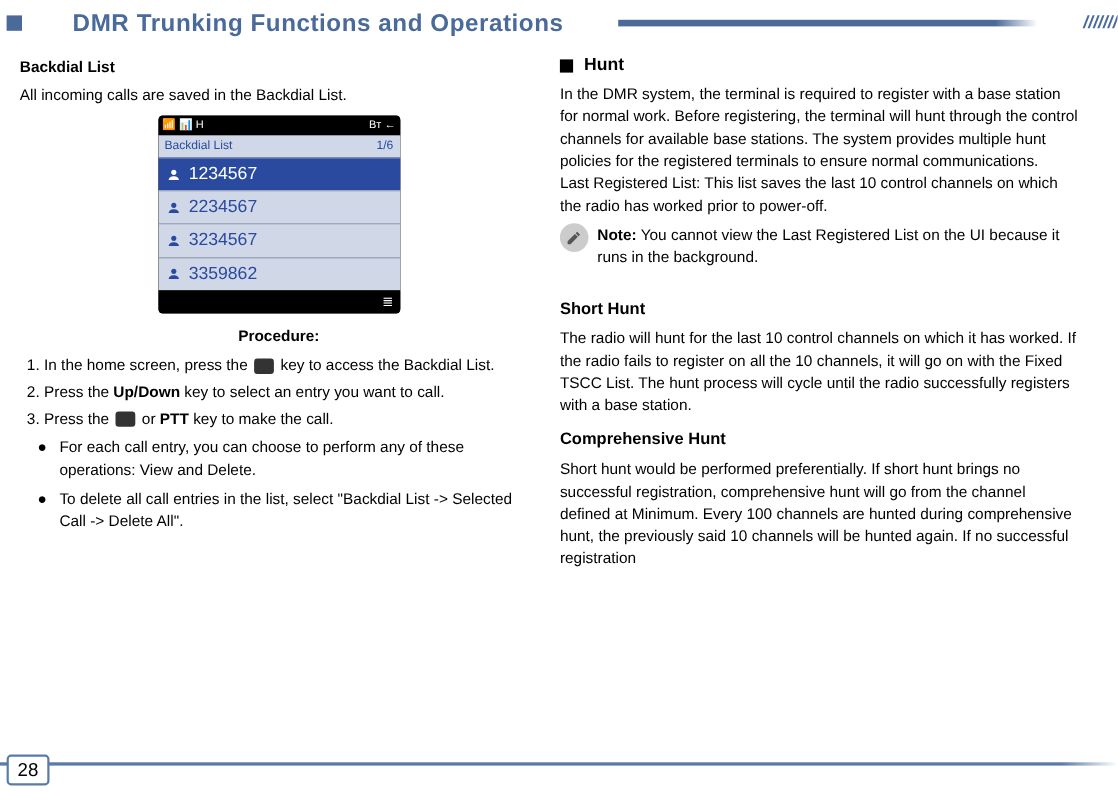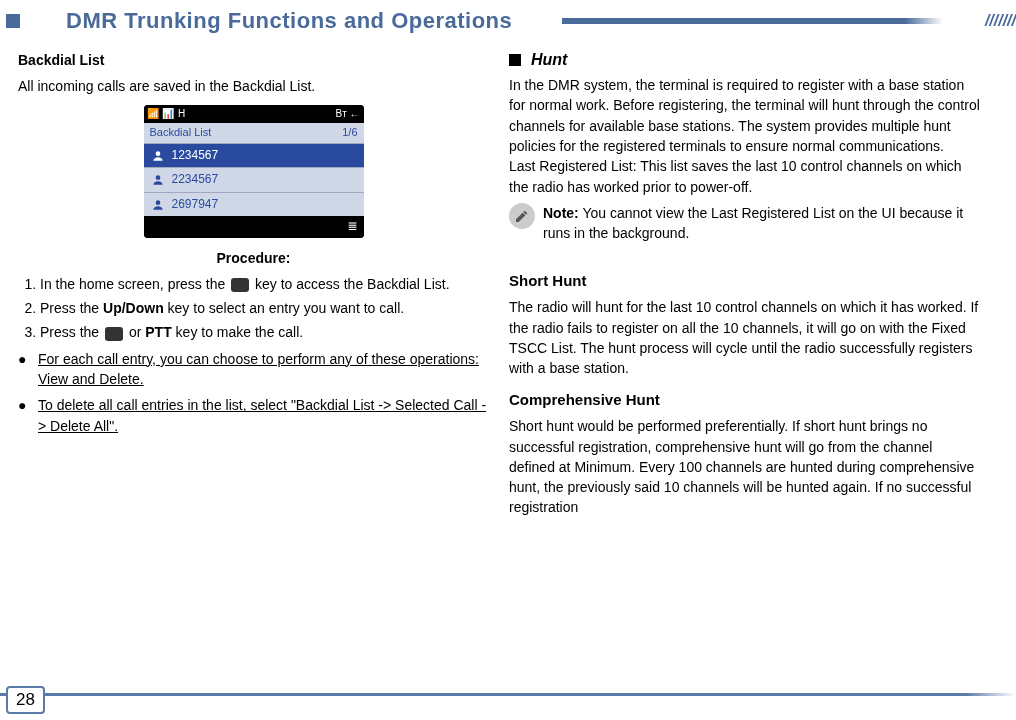--- a/index.html
+++ b/index.html
@@ -64,21 +64,20 @@
     align-items: center;
     margin: 2px 0 4px 0;
   }
   .hunt-square {
     width: 12px;
     height: 12px;
     background: #000;
     margin-right: 10px;
   }
   .hunt-title {
-    font-style: italic;
     font-weight: bold;
     font-size: 16px;
   }
   .phone-screen {
     width: 220px;
     margin: 8px auto 10px auto;
     background: #000;
     border-radius: 4px;
     overflow: hidden;
   }
@@ -103,21 +102,21 @@
   }
   .phone-title-row .pc {
     color: #2a4aa0;
   }
   .phone-entry {
     display: flex;
     align-items: center;
     background: #d0d8e8;
     border-top: 1px solid #a0a8c0;
     padding: 3px 6px;
-    font-size: 12px;
+    font-size: 16px;
     color: #2a4aa0;
   }
   .phone-entry.selected {
     background: #2a4aa0;
     color: #fff;
   }
   .phone-entry .pico {
     width: 16px;
     height: 14px;
     margin-right: 6px;
@@ -131,23 +130,22 @@
   }
   ol.proc {
     margin: 2px 0 6px 0;
     padding-left: 22px;
   }
   ol.proc li {
     margin-bottom: 4px;
   }
   ul.bullets {
     list-style: none;
-    margin: 4px 0;
+    margin: 4px 16px;
     padding-left: 0;
-    text-decoration: underline;
   }
   ul.bullets li {
     position: relative;
     padding-left: 20px;
     margin-bottom: 6px;
   }
   ul.bullets li::before {
     content: "●";
     position: absolute;
     left: 0;
@@ -236,21 +234,28 @@
             <circle cx="12" cy="8" r="4" fill="#2a4aa0"></circle>
             <path d="M4 20c0-4 4-6 8-6s8 2 8 6" fill="#2a4aa0"></path>
           </svg>
         <span>2234567</span>
       </div>
       <div class="phone-entry">
         <svg class="pico" viewBox="0 0 24 24">
             <circle cx="12" cy="8" r="4" fill="#2a4aa0"></circle>
             <path d="M4 20c0-4 4-6 8-6s8 2 8 6" fill="#2a4aa0"></path>
           </svg>
-        <span>2697947</span>
+        <span>3234567</span>
+      </div>
+      <div class="phone-entry">
+        <svg class="pico" viewBox="0 0 24 24">
+            <circle cx="12" cy="8" r="4" fill="#2a4aa0"></circle>
+            <path d="M4 20c0-4 4-6 8-6s8 2 8 6" fill="#2a4aa0"></path>
+          </svg>
+        <span>3359862</span>
       </div>
       <div class="phone-menu">
         <span>≣</span>
       </div>
     </div>
 
     <div class="subhead" style="font-size:14px;text-align:center;">Procedure:</div>
     <ol class="proc">
       <li>
         <span>In the home screen, press the </span>

